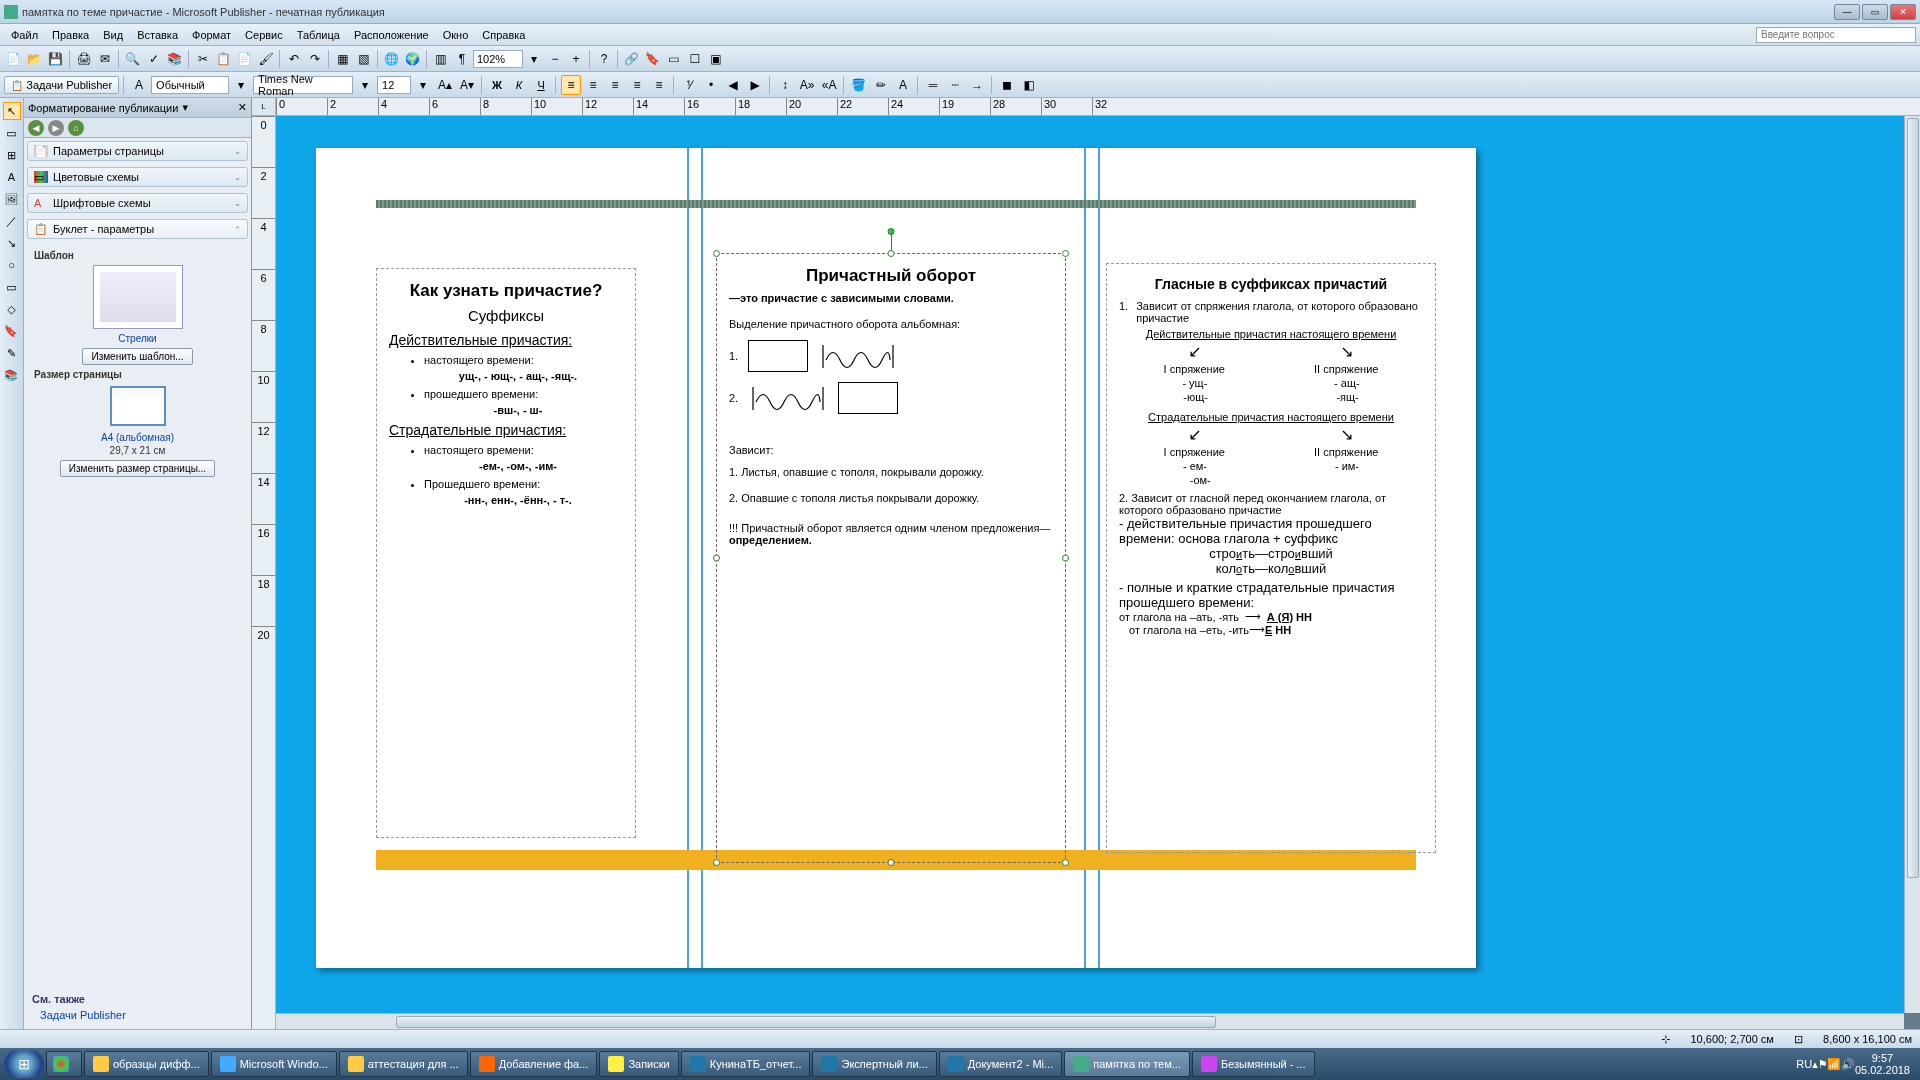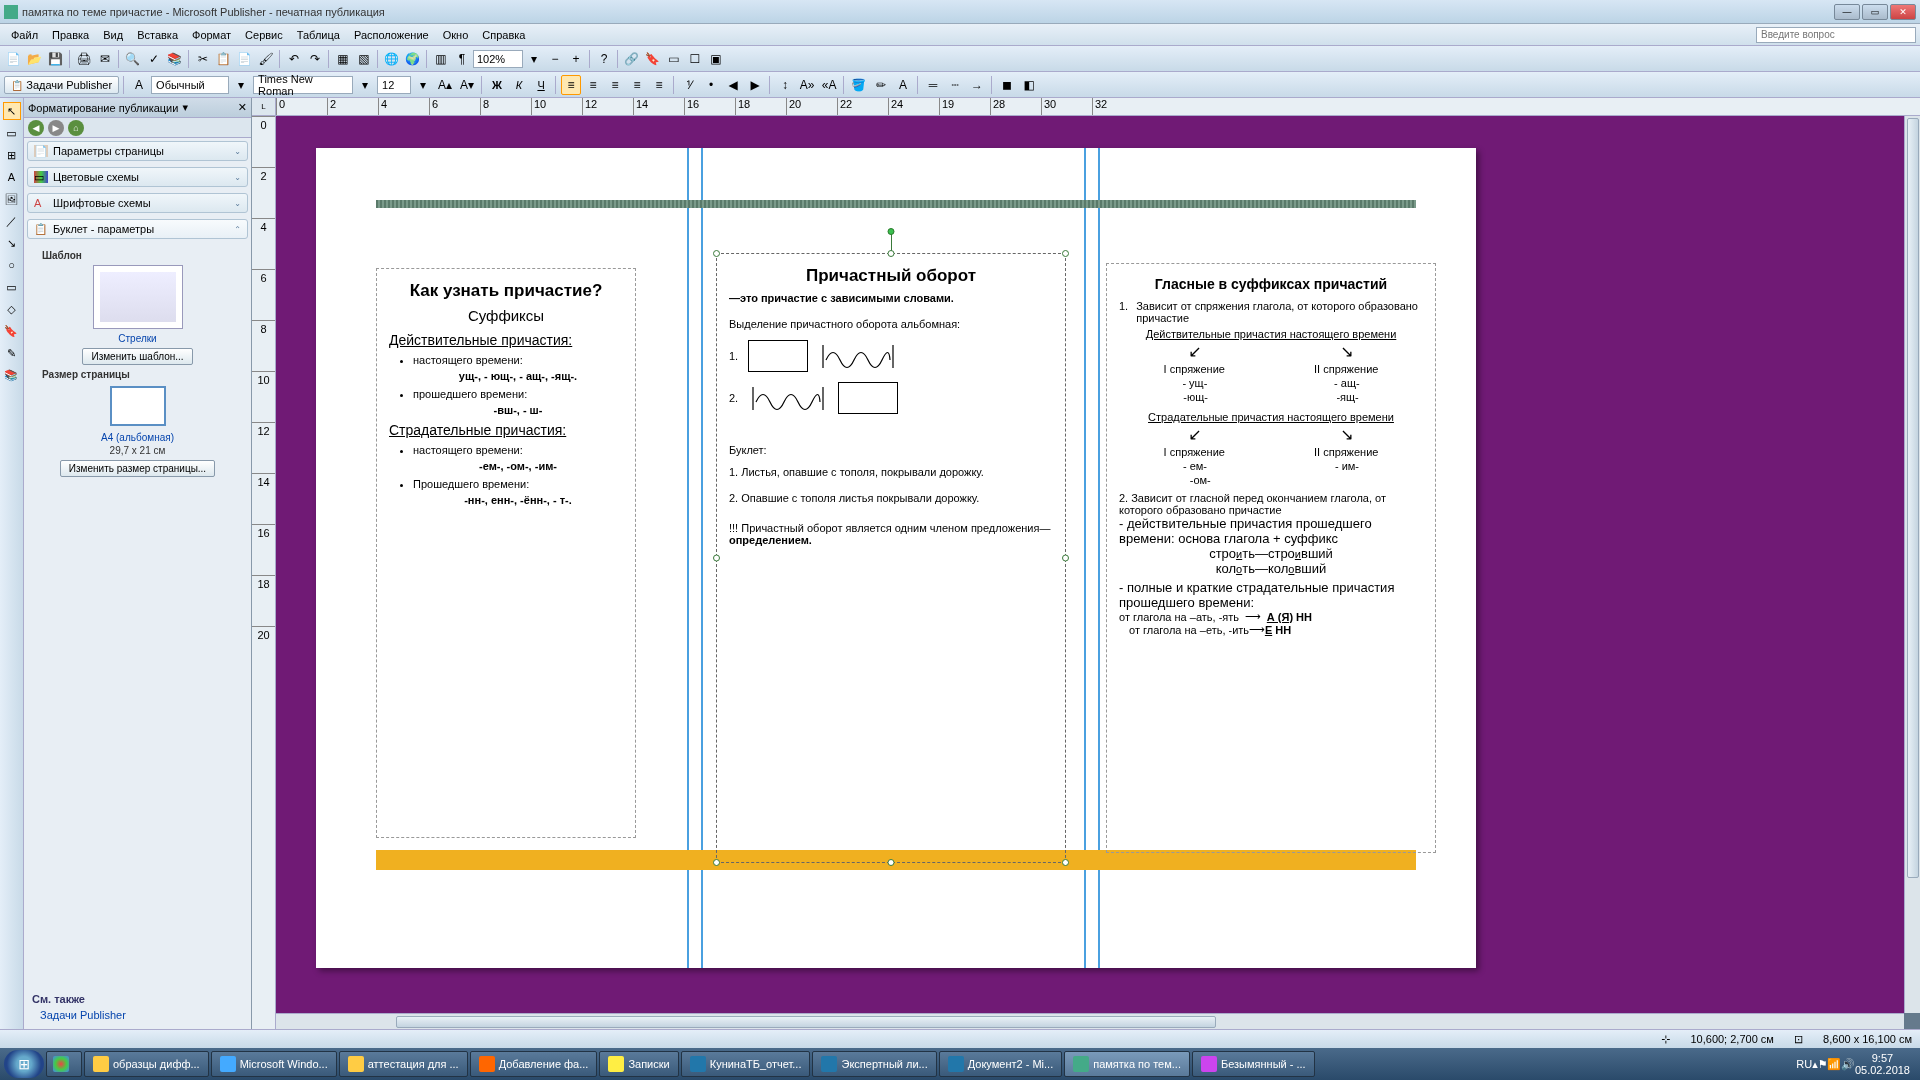--- a/index.html
+++ b/index.html
@@ -26,54 +26,54 @@
 .tool.active{border-color:#f90;background:#ffe8b0}
 .taskpane{width:228px;background:#e8eef4;border-right:1px solid #89a;display:flex;flex-direction:column}
 .tp-header{height:20px;background:linear-gradient(#d0dce8,#bccedc);display:flex;align-items:center;padding:0 4px;border-bottom:1px solid #aac;font-size:10px}
 .tp-header .close-x{margin-left:auto;cursor:pointer}
 .tp-nav{height:20px;background:#dce6ee;display:flex;align-items:center;padding:0 4px;gap:4px;border-bottom:1px solid #aac}
 .tp-nav-btn{width:16px;height:16px;background:#5a8f3f;border-radius:8px;color:#fff;display:flex;align-items:center;justify-content:center;font-size:9px}
 .tp-section{border:1px solid #b0c4d4;margin:3px;background:linear-gradient(#f0f6fa,#dce8f0);border-radius:3px;padding:3px 6px;display:flex;align-items:center;font-size:10px;cursor:pointer}
 .tp-section .chev{margin-left:auto;color:#5a7a9a;font-size:8px}
 .tp-section-icon{width:14px;height:12px;margin-right:5px;display:inline-block}
 .tp-body{margin:0 6px;padding:4px 0}
-.tp-label{font-size:10px;font-weight:bold;color:#333;margin:4px 12px}
+.tp-label{font-size:10px;font-weight:bold;color:#333;margin:4px 4px}
 .template-thumb{width:90px;height:64px;border:1px solid #99b;background:#fff;margin:4px auto;display:block;position:relative}
 .template-thumb::after{content:"";position:absolute;inset:6px;background:linear-gradient(#eef,#dde)}
 .tp-link{color:#0645ad;font-size:10px;text-align:center;display:block;margin:2px 0}
 .tp-button{display:block;margin:4px auto;padding:2px 8px;border:1px solid #89a;background:linear-gradient(#fff,#dde8ee);font-size:10px;border-radius:2px}
 .page-thumb{width:56px;height:40px;border:2px solid #5a8fc4;background:#fff;margin:6px auto}
 .see-also{margin-top:auto;padding:8px;font-size:10px}
 .see-also-title{font-weight:bold;color:#336}
 .see-also-link{color:#0645ad;margin-top:4px;display:block;padding-left:8px}
 .canvas-area{flex:1;display:flex;flex-direction:column;background:#657a8c;position:relative;overflow:hidden}
 .ruler-corner{position:absolute;left:0;top:0;width:24px;height:18px;background:#dce6ee;border-right:1px solid #aac;border-bottom:1px solid #aac;z-index:3;font-size:8px;text-align:center;line-height:18px}
 .ruler-h{position:absolute;left:24px;right:0;top:0;height:18px;background:#e8eff4;border-bottom:1px solid #aac;z-index:2;font-size:8px;display:flex;overflow:hidden;white-space:nowrap}
 .ruler-h span{display:inline-block;width:51px;text-align:left;border-left:1px solid #888;padding-left:2px;position:relative;height:18px;line-height:12px}
 .ruler-v{position:absolute;left:0;top:18px;bottom:0;width:24px;background:#e8eff4;border-right:1px solid #aac;z-index:2;font-size:8px}
 .ruler-v span{display:block;height:51px;border-top:1px solid #888;padding-top:2px;text-align:center}
-.canvas-scroll{position:absolute;left:24px;top:18px;right:16px;bottom:16px;overflow:hidden;background:#701a75}
+.canvas-scroll{position:absolute;left:24px;top:18px;right:16px;bottom:16px;overflow:hidden;background:#0ea5e9}
 .page{position:absolute;left:40px;top:32px;width:1160px;height:820px;background:#fff;box-shadow:3px 3px 6px rgba(0,0,0,.4)}
 .page-guide{position:absolute;top:0;bottom:0;width:2px;background:#4aa0e0}
 .fold1{left:371px}.fold2{left:385px}
 .fold3{left:768px}.fold4{left:782px}
 .deco-top{position:absolute;left:60px;right:60px;top:52px;height:8px;background:repeating-linear-gradient(90deg,#5a7a6a,#5a7a6a 2px,#7a9a8a 2px,#7a9a8a 4px)}
 .deco-bottom{position:absolute;left:60px;right:60px;top:702px;height:20px;background:#f0b020}
 .panel{position:absolute;border:1px dashed #999;padding:12px;font-family:'Times New Roman',serif;font-size:14px;color:#000}
 .panel1{left:60px;top:240px;width:260px;height:560px}
 .panel2{left:400px;top:225px;width:350px;height:560px;border:1px dashed #666}
 .panel3{left:790px;top:245px;width:330px;height:560px}
 .sel-handle{position:absolute;width:7px;height:7px;background:#fff;border:1px solid #3a7a3a;border-radius:4px}
 .rot-handle{position:absolute;width:7px;height:7px;background:#3ac050;border:1px solid #2a7a2a;border-radius:4px;left:50%;top:-26px;transform:translateX(-50%)}
 .rot-line{position:absolute;left:50%;top:-20px;width:1px;height:20px;background:#3a7a3a}
 .panel h3{font-size:17px;font-weight:bold;text-align:center;margin-bottom:6px}
 .panel .sub{text-align:center;font-size:15px;margin-bottom:8px}
 .panel .uhead{text-decoration:underline;font-size:14px;margin:6px 0}
 .panel ul{list-style:disc;padding-left:24px}
-.panel li{margin:6px 0}
+.panel li{margin:6px 11px}
 .panel .suffix{text-align:center;font-weight:bold;margin:4px 0}
 .diagram-box{display:inline-block;width:60px;height:32px;border:1.5px solid #000;vertical-align:middle}
 .tree{text-align:center;font-size:13px;margin:4px 0}
 .tree-row{display:flex;justify-content:space-around;margin-top:2px}
 .arrow-down{font-size:16px}
 .hscroll{position:absolute;left:24px;right:16px;bottom:0;height:16px;background:#dce4ea;border-top:1px solid #aac}
 .hscroll-thumb{position:absolute;left:120px;width:820px;top:2px;height:12px;background:linear-gradient(#e8f0f6,#c4d4e0);border:1px solid #9ab;border-radius:2px}
 .vscroll{position:absolute;right:0;top:18px;bottom:16px;width:16px;background:#dce4ea;border-left:1px solid #aac}
 .vscroll-thumb{position:absolute;top:2px;left:2px;width:12px;height:760px;background:linear-gradient(90deg,#e8f0f6,#c4d4e0);border:1px solid #9ab;border-radius:2px}
 .page-nav{height:19px;background:linear-gradient(#e4eef8,#c8dae8);border-top:1px solid #aac;display:flex;align-items:center;padding-left:280px;gap:4px}
@@ -363,21 +363,21 @@
                 <path d="M5,5 L5,28 M75,5 L75,28 M8,20 Q15,5 22,20 T36,20 T50,20 T64,20 T72,20" fill="none" stroke="#000" stroke-width="1.2"></path>
               </svg>
           </div>
           <div style="margin:10px 0;display:flex;align-items:center;gap:10px">
             <span>2.</span>
             <svg class="wavy-svg">
                 <path d="M5,5 L5,28 M75,5 L75,28 M8,20 Q15,5 22,20 T36,20 T50,20 T64,20 T72,20" fill="none" stroke="#000" stroke-width="1.2"></path>
               </svg>
             <span class="diagram-box"></span>
           </div>
-          <div style="margin-top:30px">Буклет:</div>
+          <div style="margin-top:30px">Зависит:</div>
           <div style="margin-top:10px">1. Листья, опавшие с тополя, покрывали дорожку.</div>
           <div style="margin-top:14px">2. Опавшие с тополя листья покрывали дорожку.</div>
           <div style="margin-top:18px"><span>!!! Причастный оборот является одним членом предложения—</span><b>определением.</b></div>
         </div>
 
         <div class="panel panel3" style="top:115px;height:590px">
           <h3 style="font-size:14px">Гласные в суффиксах причастий</h3>
           <div style="display:flex;gap:8px;margin-top:8px">
             <span>1.</span>
             <span>Зависит от спряжения глагола, от которого образовано причастие</span>

